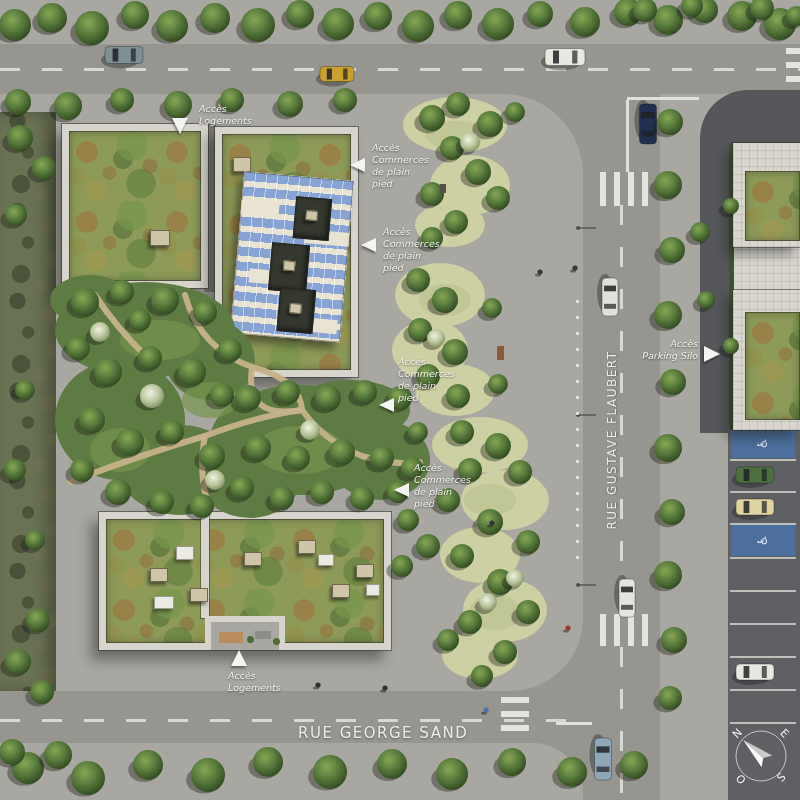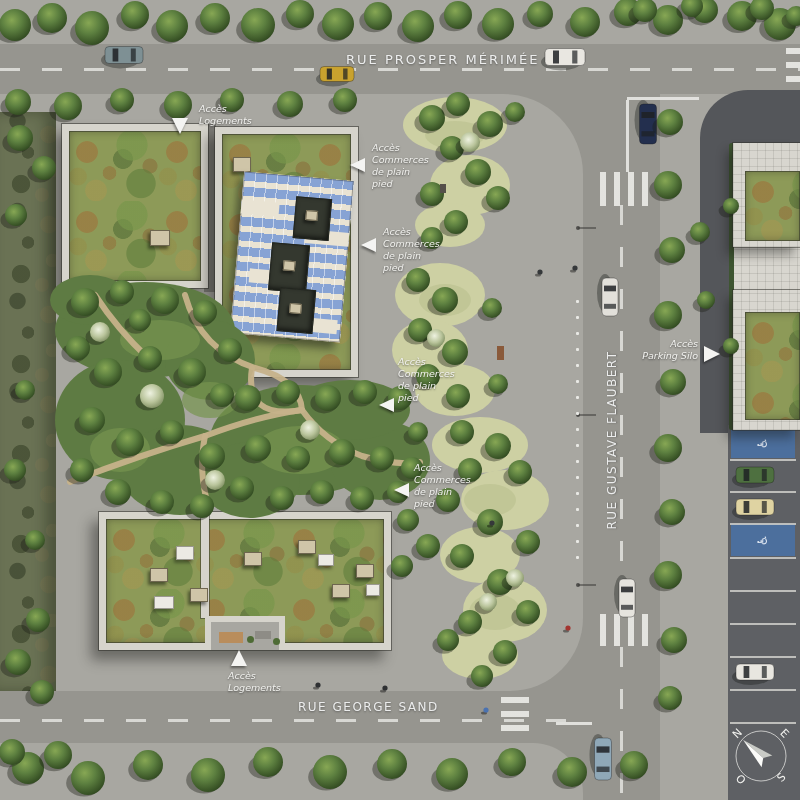--- a/index.html
+++ b/index.html
@@ -923,23 +923,22 @@
       <div class="bollard" style="left: 576px; top: 444px;"></div>
       <div class="bollard" style="left: 576px; top: 460px;"></div>
       <div class="bollard" style="left: 576px; top: 476px;"></div>
       <div class="bollard" style="left: 576px; top: 492px;"></div>
       <div class="bollard" style="left: 576px; top: 508px;"></div>
       <div class="bollard" style="left: 576px; top: 524px;"></div>
       <div class="bollard" style="left: 576px; top: 540px;"></div>
       <div class="bollard" style="left: 576px; top: 556px;"></div>
     </div>
 
-  <div class="street-name" style="left:346px;top:52px;">RUE PROSPER MÉRIMÉE</div>
   <div class="street-name" style="left:522px;top:433px;width:180px;text-align:center;transform:rotate(-90deg);font-size:12px;letter-spacing:1.5px;">RUE GUSTAVE FLAUBERT</div>
-  <div class="street-name" style="left:298px;top:700px;font-size:12px;letter-spacing:1.5px;">RUE GEORGE SAND</div>
+  <div class="street-name" style="left:298px;top:724px;font-size:15px;letter-spacing:1.5px;">RUE GEORGE SAND</div>
 
   <div class="label" style="left:199px;top:103px;">
     <div>Accès</div>
     <div>Logements</div>
   </div>
   <div class="arr arr-down" style="left:172px;top:118px;"></div>
 
   <div class="label" style="left:372px;top:142px;">
     <div>Accès</div>
     <div>Commerces</div>

